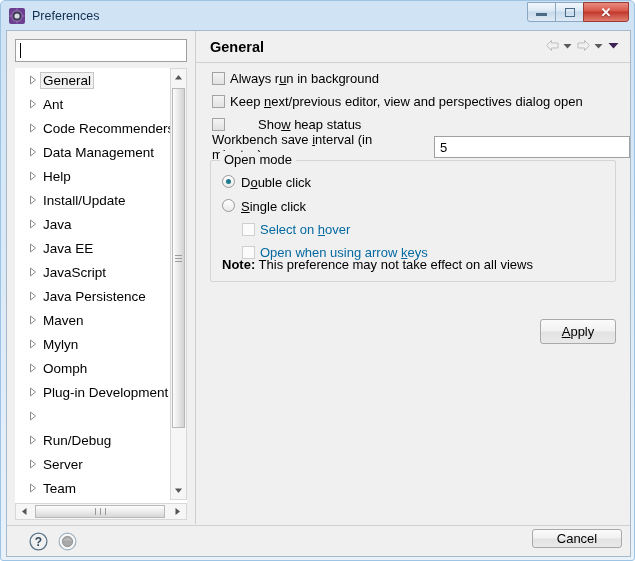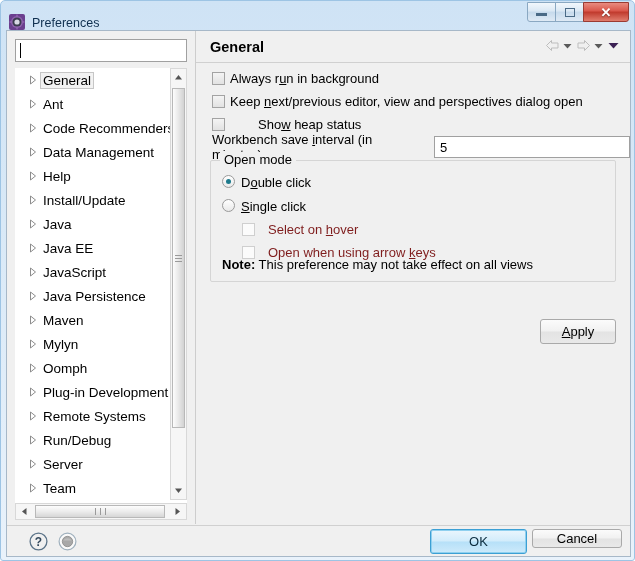--- a/index.html
+++ b/index.html
@@ -17,21 +17,21 @@
     width: 635px; height: 561px;
     background: linear-gradient(to bottom, #cfe3f5 0%, #d9e9f7 40%, #e9f2fb 100%);
     border: 1px solid #9dc4e4;
     border-radius: 5px 5px 3px 3px;
   }
 
   
   .titlebar {
     position: absolute; left: 0; top: 0;
     width: 633px; height: 29px;
-    display: flex; align-items: flex-end;
+    display: flex; align-items: center;
   }
   .title-icon {
     width: 16px; height: 16px; margin-left: 8px; margin-top: 1px;
     position: relative; flex: none;
   }
   .title-text {
     margin-left: 7px; font-size: 12.5px; color: #103050;
     margin-top: 1px; white-space: nowrap;
   }
   .caption-buttons {
@@ -201,21 +201,21 @@
   .cbox {
     width: 13px; height: 13px; flex: none;
     background: linear-gradient(to bottom, #f4f4f4, #e2e2e2);
     border: 1px solid #a3a3a3;
     margin-right: 5px;
   }
   .cbox.disabled {
     background: #fbfbfb; border-color: #cfcfcf;
   }
   .cb-label { font-size: 13px; color: #000; }
-  .cb-label.disabled { color: #7f1d1d; margin-left: 8px; }
+  .cb-label.disabled { color: #0369a1; }
 
   .field-row {
     position: absolute; left: 16px; top: 68px;
     display: flex; align-items: center;
   }
   .field-label { font-size: 13px; color: #000; }
   .txt-input {
     width: 199px; height: 22px;
     background: #ffffff; border: 1px solid #a0a0a0;
     margin-left: 8px;
@@ -457,21 +457,20 @@
                 </svg>
               </div>
               <span class="tree-label">Plug-in Development</span>
             </div>
             <div class="tree-row">
               <div class="tw">
                 <svg width="8" height="10" viewBox="0 0 8 10">
                   <path d="M1.5 1 L6.5 5 L1.5 9 Z" fill="#ffffff" stroke="#8d8d8d" stroke-width="1"></path>
                 </svg>
               </div>
-              <span class="tree-label">Remote Systems</span>
             </div>
             <div class="tree-row">
               <div class="tw">
                 <svg width="8" height="10" viewBox="0 0 8 10">
                   <path d="M1.5 1 L6.5 5 L1.5 9 Z" fill="#ffffff" stroke="#8d8d8d" stroke-width="1"></path>
                 </svg>
               </div>
               <span class="tree-label">Run/Debug</span>
             </div>
             <div class="tree-row">
@@ -650,22 +649,19 @@
         </svg>
       </div>
       <div class="circ-btn">
         <svg width="19" height="19" viewBox="0 0 19 19">
           <circle cx="9.5" cy="9.5" r="8.4" fill="#fafafa" stroke="#9fb0bd" stroke-width="1.2"></circle>
           <circle cx="9.5" cy="9.5" r="5.2" fill="#a8a8a8" stroke="#8a8a8a" stroke-width="0.8"></circle>
           <path d="M5.2 8.6 A5.2 5.2 0 0 1 13.8 8.6 Z" fill="#bdbdbd"></path>
         </svg>
       </div>
 
-      <div class="btn-ok">
-        <span>OK</span>
-      </div>
       <div class="btn btn-cancel">
         <span>Cancel</span>
       </div>
     </div>
 
   </div>
 </div>
 
 </body></html>

